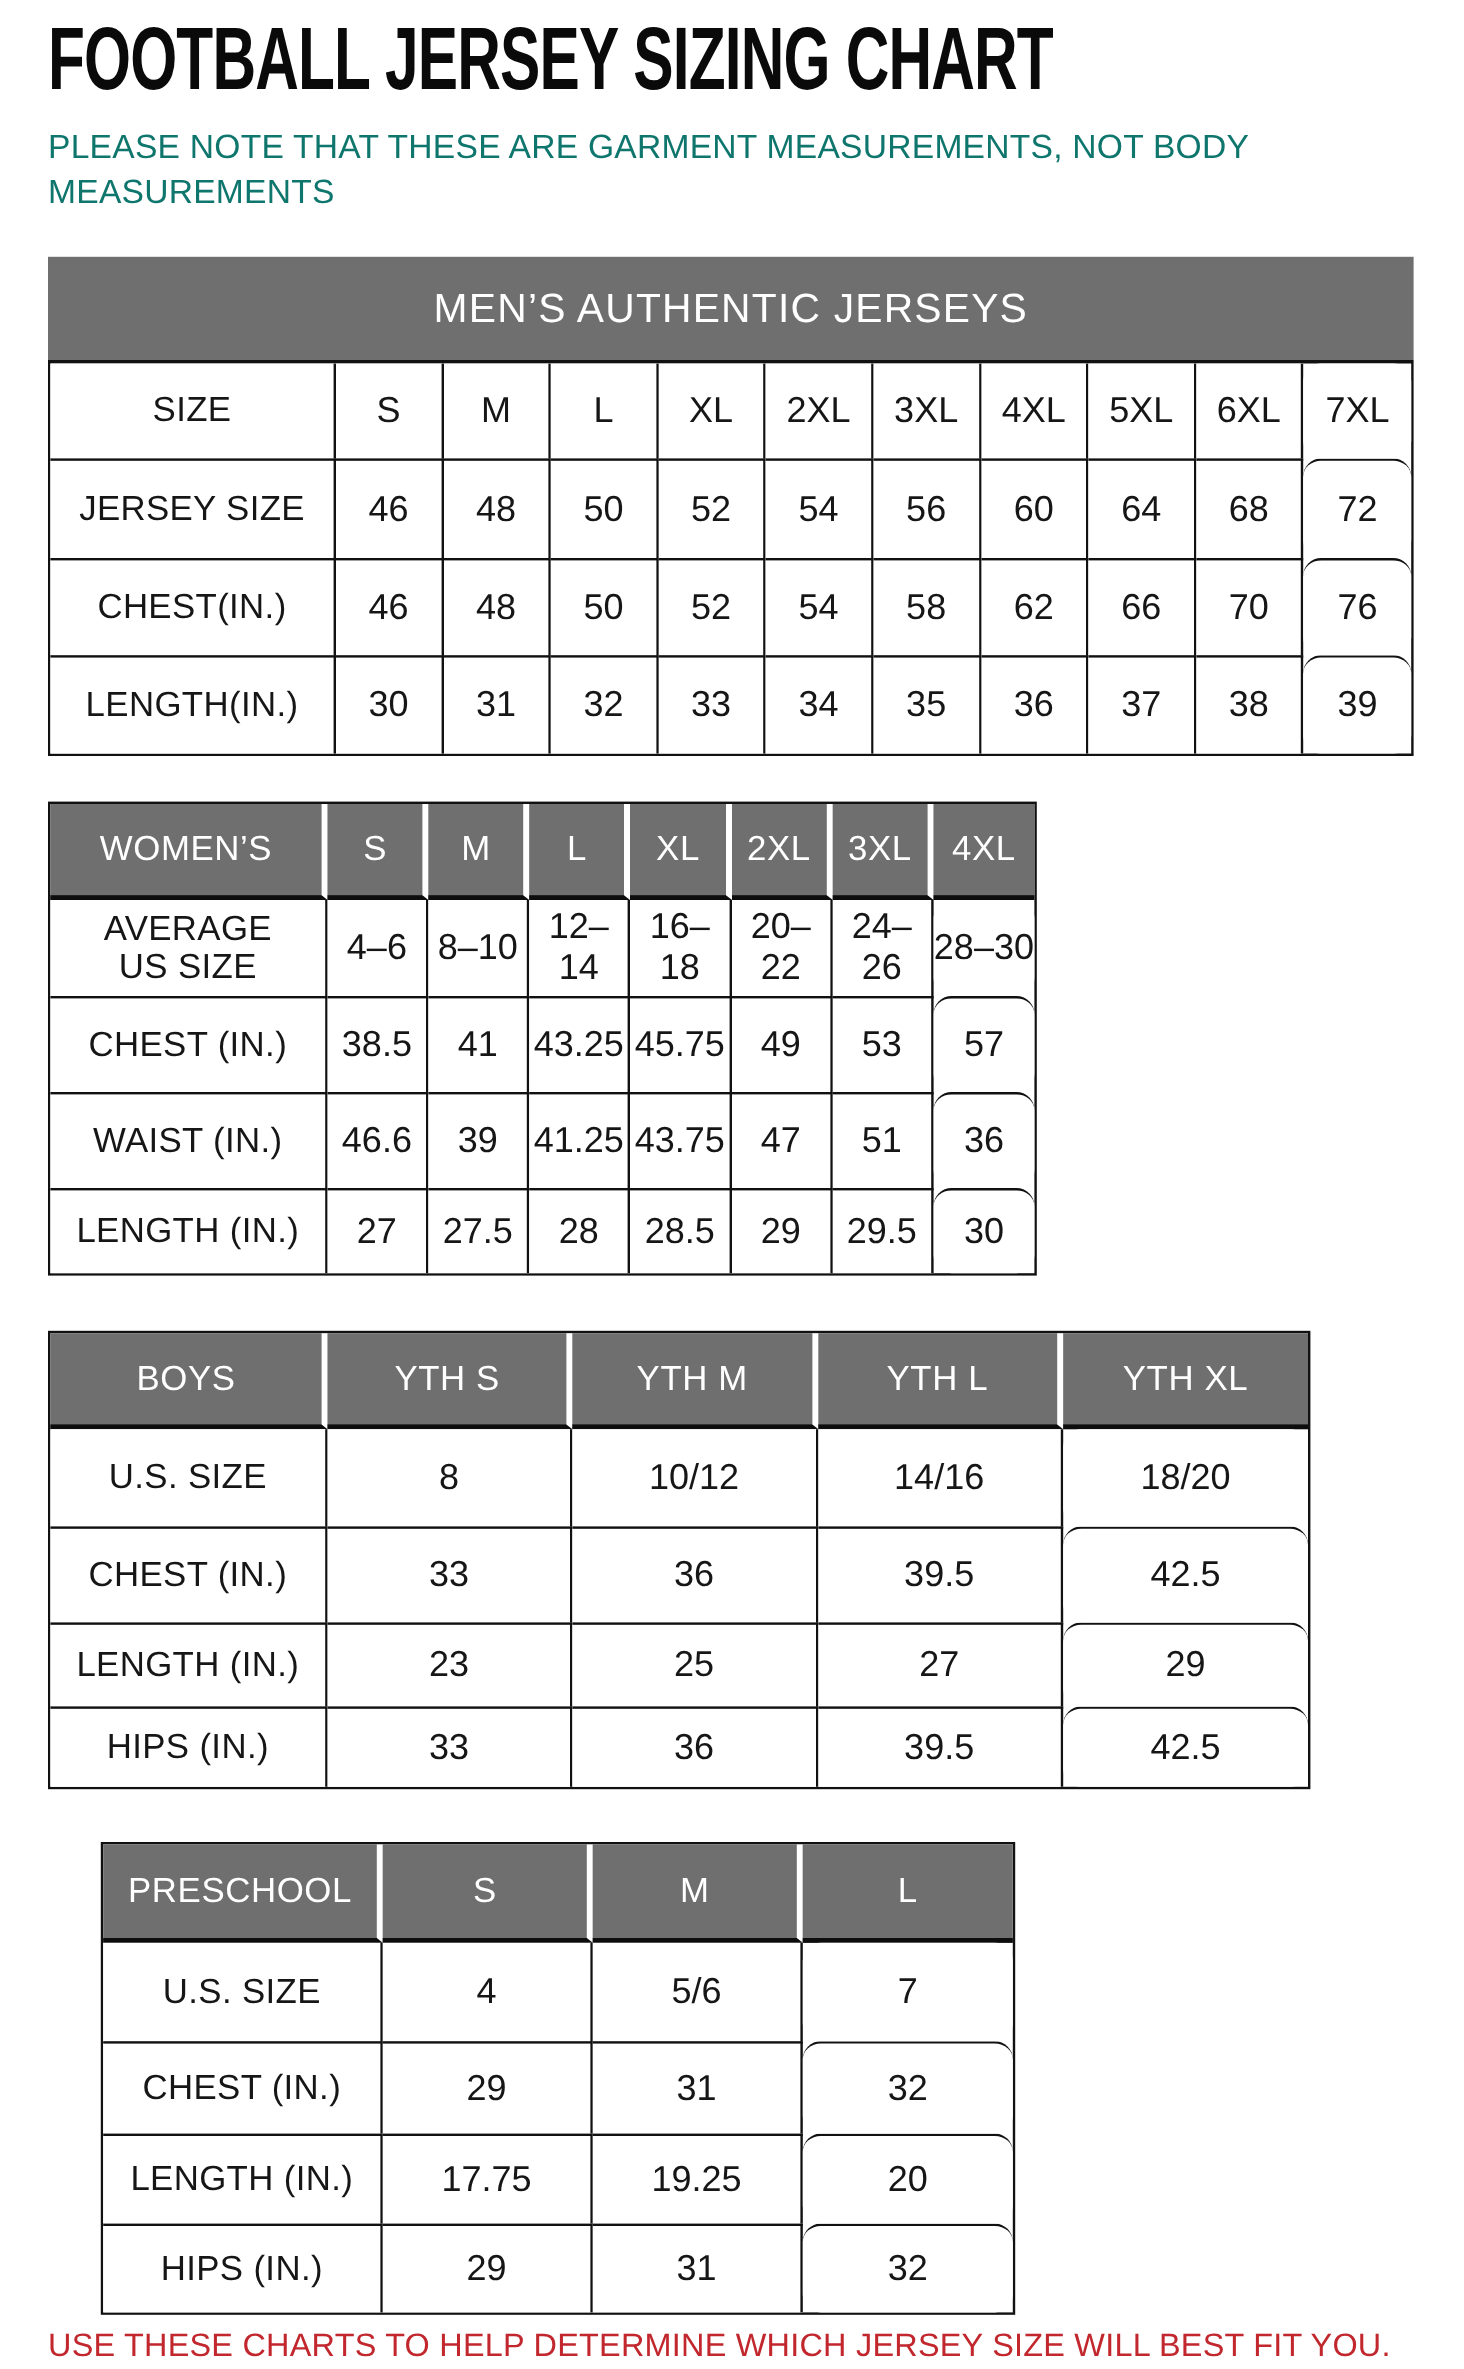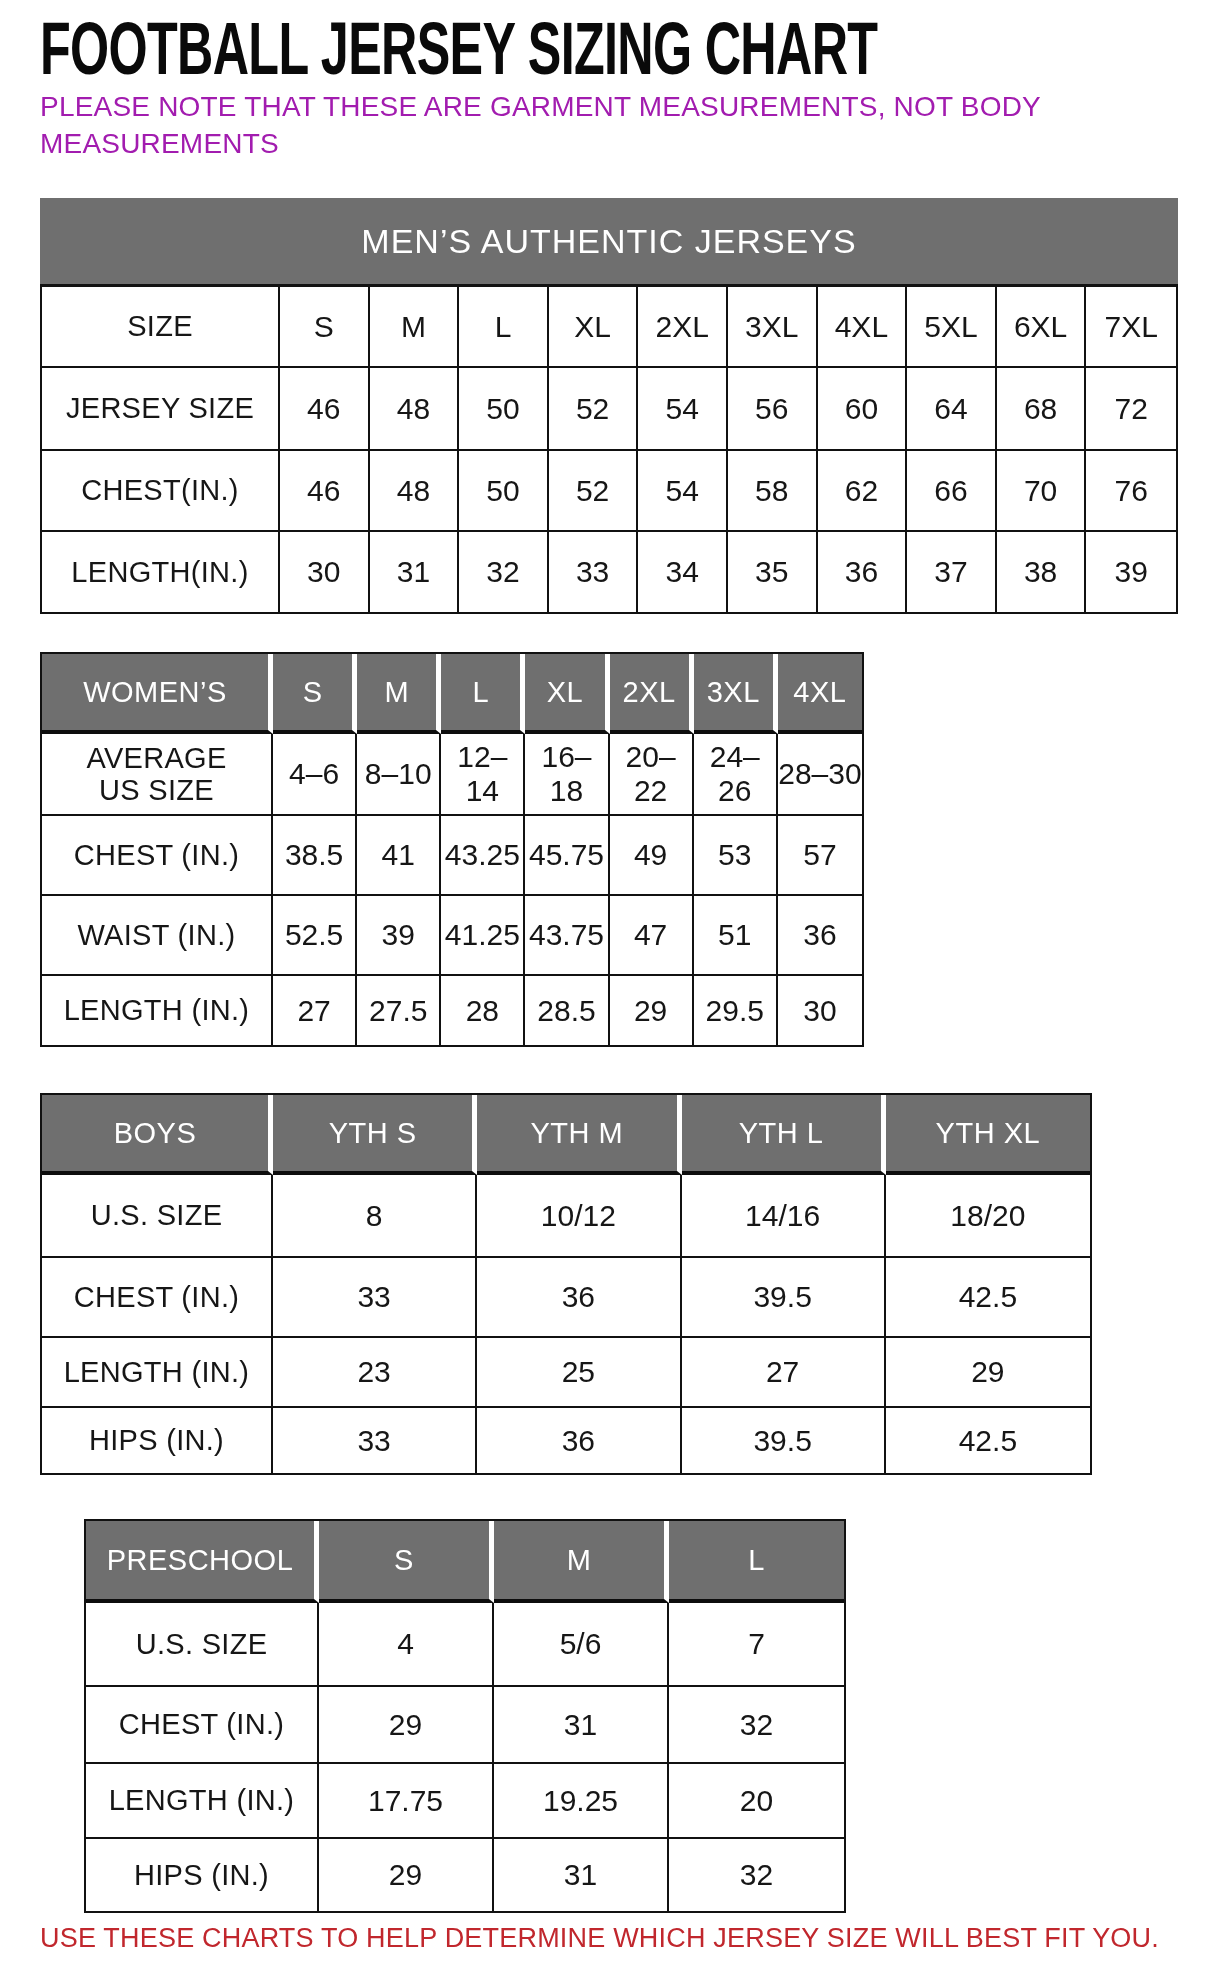--- a/index.html
+++ b/index.html
@@ -10,21 +10,21 @@
   }
   .content { padding-left:40px; }
 
   .title {
     margin-top:12px; height:72px; display:flex; align-items:center;
     font-size:74px; font-weight:700; color:#0a0a0a;
     white-space:nowrap; letter-spacing:-1px;
     transform:scaleX(0.68); transform-origin:left center;
   }
   .subtitle {
-    margin-top:4px; color:#a21caf; font-size:28px; line-height:37px;
+    margin-top:20px; color:#0f766e; font-size:28px; line-height:37px;
     font-weight:400; letter-spacing:0.2px;
   }
 
   .table-block { box-sizing:border-box; }
   .banner {
     height:86px; background:#6f6f6f; color:#ffffff;
     display:flex; align-items:center; justify-content:center;
     font-size:34px; letter-spacing:1px;
   }
   .grid { display:grid; background:#ffffff; box-sizing:border-box; }
@@ -62,21 +62,21 @@
     border-right:5px solid #ffffff; border-bottom:4px solid #0d0d0d;
   }
   .hc-last { border-right:none; }
 
   .bc {
     background:#ffffff; color:#161616; box-sizing:border-box;
     display:flex; align-items:center; justify-content:center;
     font-size:30px; border-right:2px solid #111;
     white-space:pre-line; text-align:center; line-height:1.12;
   }
-  .bc-last { border-right:none; }
+  .bc-last { border-right:none;border-radius:15px; }
   .bc-top  { border-top:2px solid #111; }
   .lab { font-size:29px; letter-spacing:0.3px; }
 
   .footer {
     margin-top:10px; color:#c1272d; font-size:27px;
     white-space:nowrap; letter-spacing:0.2px;
   }
 </style>
 </head>
 <body>
@@ -161,21 +161,21 @@
         <div class="bc bc-last">28–30</div>
         <div class="bc lab bc-top">CHEST (IN.)</div>
         <div class="bc bc-top">38.5</div>
         <div class="bc bc-top">41</div>
         <div class="bc bc-top">43.25</div>
         <div class="bc bc-top">45.75</div>
         <div class="bc bc-top">49</div>
         <div class="bc bc-top">53</div>
         <div class="bc bc-last bc-top">57</div>
         <div class="bc lab bc-top">WAIST (IN.)</div>
-        <div class="bc bc-top">52.5</div>
+        <div class="bc bc-top">46.6</div>
         <div class="bc bc-top">39</div>
         <div class="bc bc-top">41.25</div>
         <div class="bc bc-top">43.75</div>
         <div class="bc bc-top">47</div>
         <div class="bc bc-top">51</div>
         <div class="bc bc-last bc-top">36</div>
         <div class="bc lab bc-top">LENGTH (IN.)</div>
         <div class="bc bc-top">27</div>
         <div class="bc bc-top">27.5</div>
         <div class="bc bc-top">28</div>

